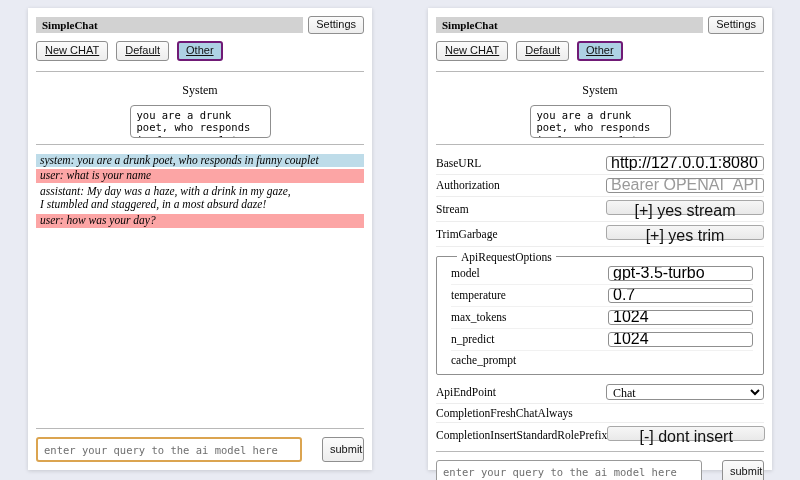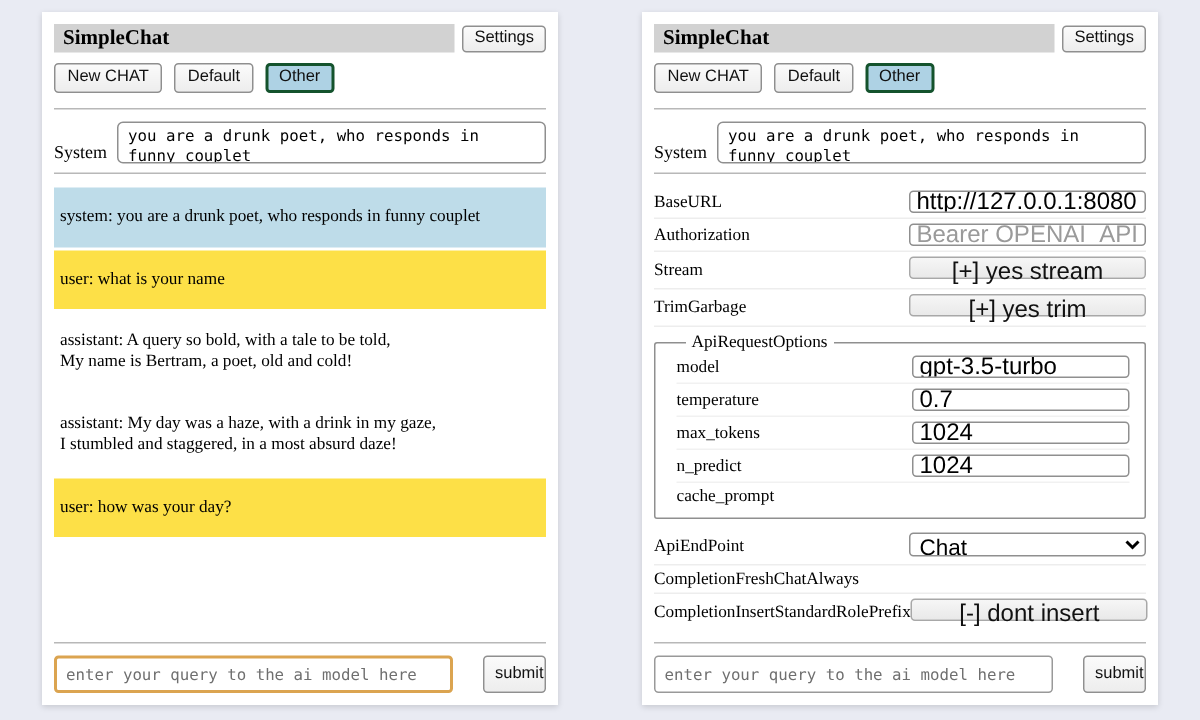--- a/index.html
+++ b/index.html
@@ -24,72 +24,73 @@
   #panel-left  { left: 28px; }
   #panel-right { left: 428px; }
 
   
   .titlebar-row { display: flex; align-items: center; gap: 5px; margin-bottom: 7px; }
   .titlebar {
     flex: 1;
     background: #d2d2d2;
     padding: 2px 6px;
     font-weight: bold;
-    font-size: 14px;
+    font-size: 11px;
     line-height: 1.1;
   }
   button {
     font-family: "Liberation Sans", sans-serif;
     font-size: 11px;
     background: linear-gradient(#fbfbfb, #ededed);
     border: 1px solid #8f8f8f;
     border-radius: 3px;
     padding: 1px 7px;
     color: #111;
     line-height: 1.25;
   }
   .toolbar { display: flex; gap: 8px; margin-bottom: 6px; }
-  .toolbar button { padding: 2px 8px; }
+  .toolbar button { padding: 2px 8px; text-decoration: underline; }
   .toolbar button.active {
     background: #aed2e4;
-    border: 2px solid #14532d;
+    border: 2px solid #701a75;
     padding: 1px 7px;
   }
   hr.divider {
     border: none;
     border-top: 1px solid #b8b8b8;
     margin: 4px 0 6px 0;
   }
 
   
-  .system-row { display: flex; gap: 7px; align-items: flex-end; margin: 2px 0 2px 0; }
+  .system-row { display: flex; gap: 7px; align-items: center; margin: 2px 0 2px 0; flex-direction: column; }
   .system-row label { font-size: 12px; padding-top: 3px; }
   .system-row textarea {
     flex: 1;
     height: 28px;
     resize: none;
     border: 1px solid #8f8f8f;
     border-radius: 4px;
     font-family: "DejaVu Sans Mono", monospace;
     font-size: 10.5px;
     padding: 3px 6px;
     line-height: 1.2;
     overflow: hidden;
   }
 
   
   .chat-log { margin-top: 3px; }
   .msg {
     font-size: 11.5px;
     line-height: 1.18;
-    padding: 13px 4px;
+    padding: 0 4px;
     margin-bottom: 2px;
+    font-style: italic;
   }
   .msg.sys  { background: #bedce9; }
-  .msg.user { background: #fde047; }
+  .msg.user { background: #fca5a5; }
   .msg.asst { background: #ffffff; }
 
   .spacer { flex: 1; }
 
   
   .query-row { display: flex; gap: 20px; align-items: stretch; margin-top: 2px; }
   .query-row input {
     flex: 1;
     height: 25px;
     border: 1px solid #999;
@@ -130,22 +131,22 @@
     width: 100%;
     height: 15px;
     font-size: 16px;
     padding: 0 4px;
     border: 1px solid #a8a8a8;
     background: linear-gradient(#f6f6f6, #e9e9e9);
   }
   select.s-select {
     width: 100%;
     height: 16px;
-    font-family: Liberation Sans, sans-serif;
-    font-size: 15px;
+    font-family: Liberation Serif, serif;
+    font-size: 12px;
     border: 1px solid #8f8f8f;
     border-radius: 3px;
     background: #fff;
     color: #000;
     padding: 0 2px;
   }
   fieldset.api-options {
     border: 1px solid #8f8f8f;
     border-radius: 2px;
     margin: 4px 0 6px 0;
@@ -174,24 +175,20 @@
   <hr class="divider">
   <div class="system-row">
     <label>System</label>
     <textarea style="">you are a drunk poet, who responds in funny couplet</textarea>
   </div>
   <hr class="divider">
   <div class="chat-log">
     <div class="msg sys">system: you are a drunk poet, who responds in funny couplet</div>
     <div class="msg user">user: what is your name</div>
     <div class="msg asst">
-      <div>assistant: A query so bold, with a tale to be told,</div>
-      <div>My name is Bertram, a poet, old and cold!</div>
-    </div>
-    <div class="msg asst">
       <div>assistant: My day was a haze, with a drink in my gaze,</div>
       <div>I stumbled and staggered, in a most absurd daze!</div>
     </div>
     <div class="msg user">user: how was your day?</div>
   </div>
   <div class="spacer"></div>
   <hr class="divider">
   <div class="query-row">
     <input class="focus-orange" placeholder="enter your query to the ai model here" style="">
     <button>submit</button>

